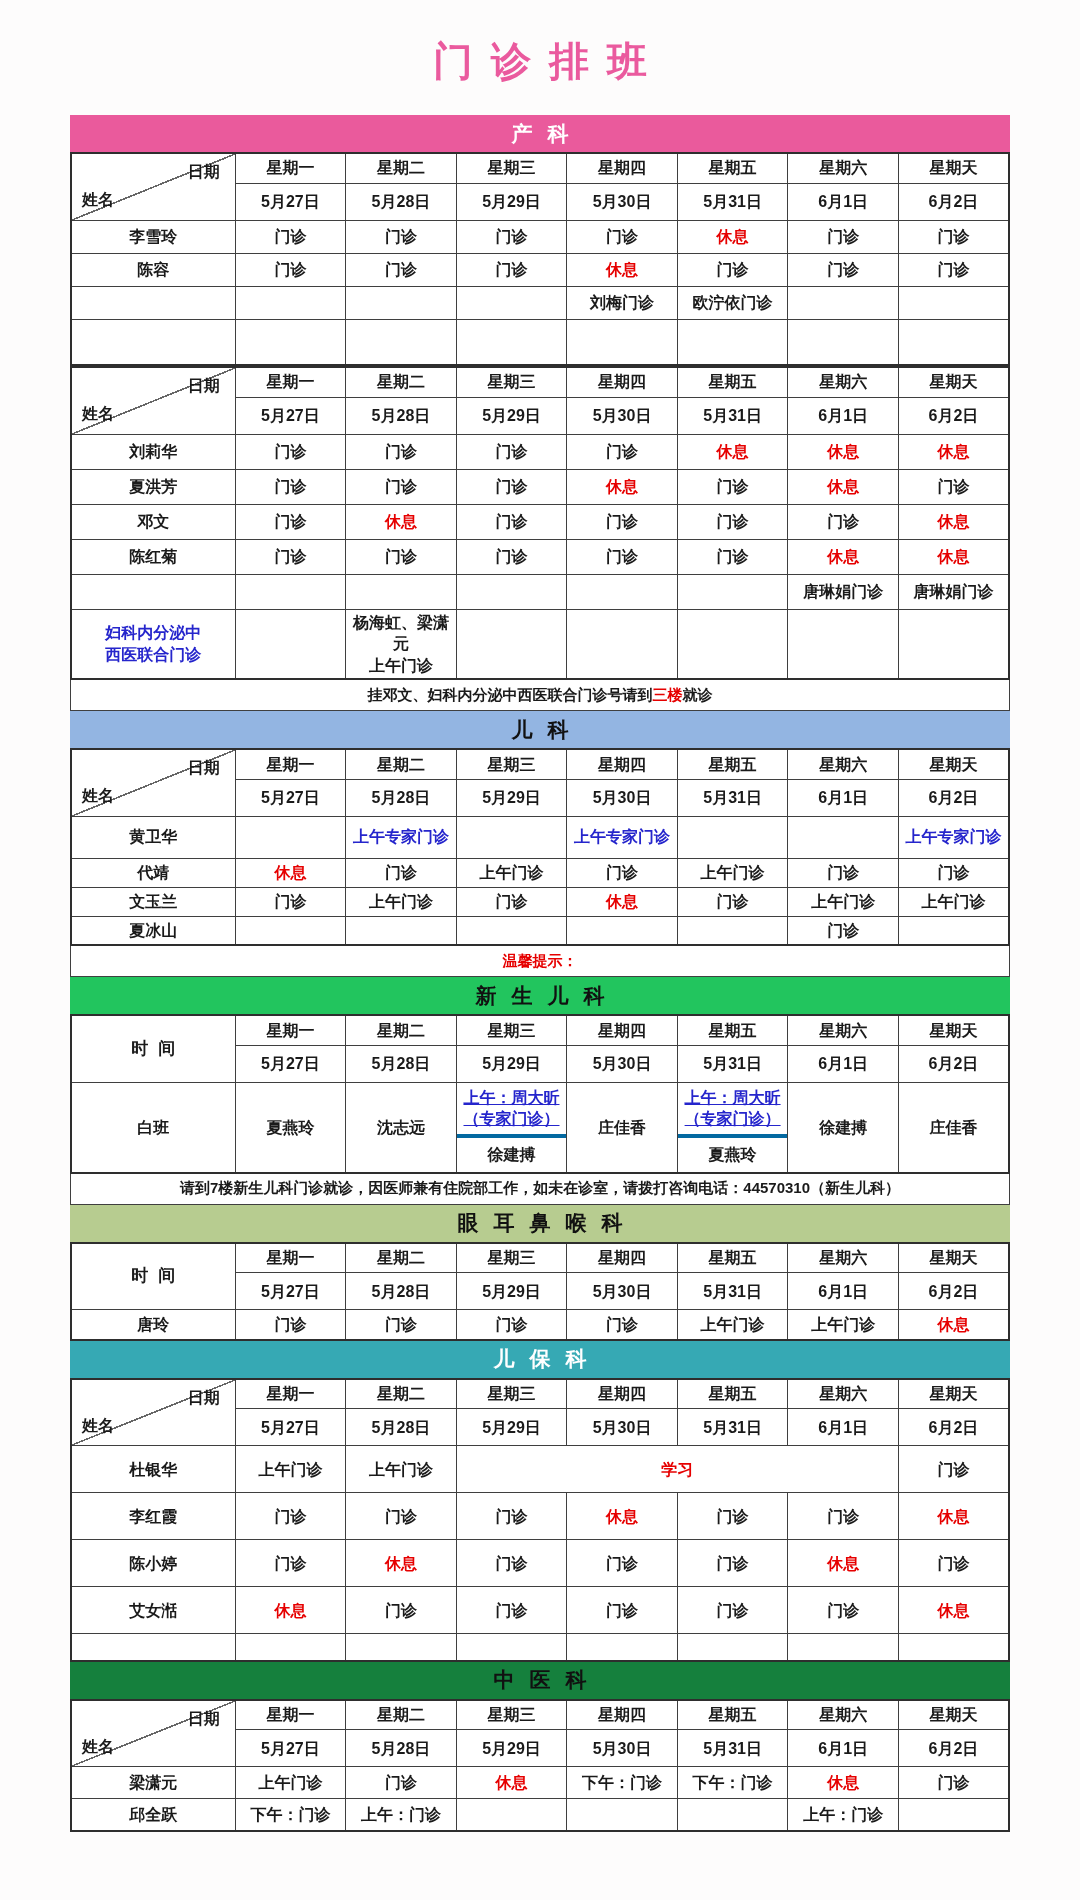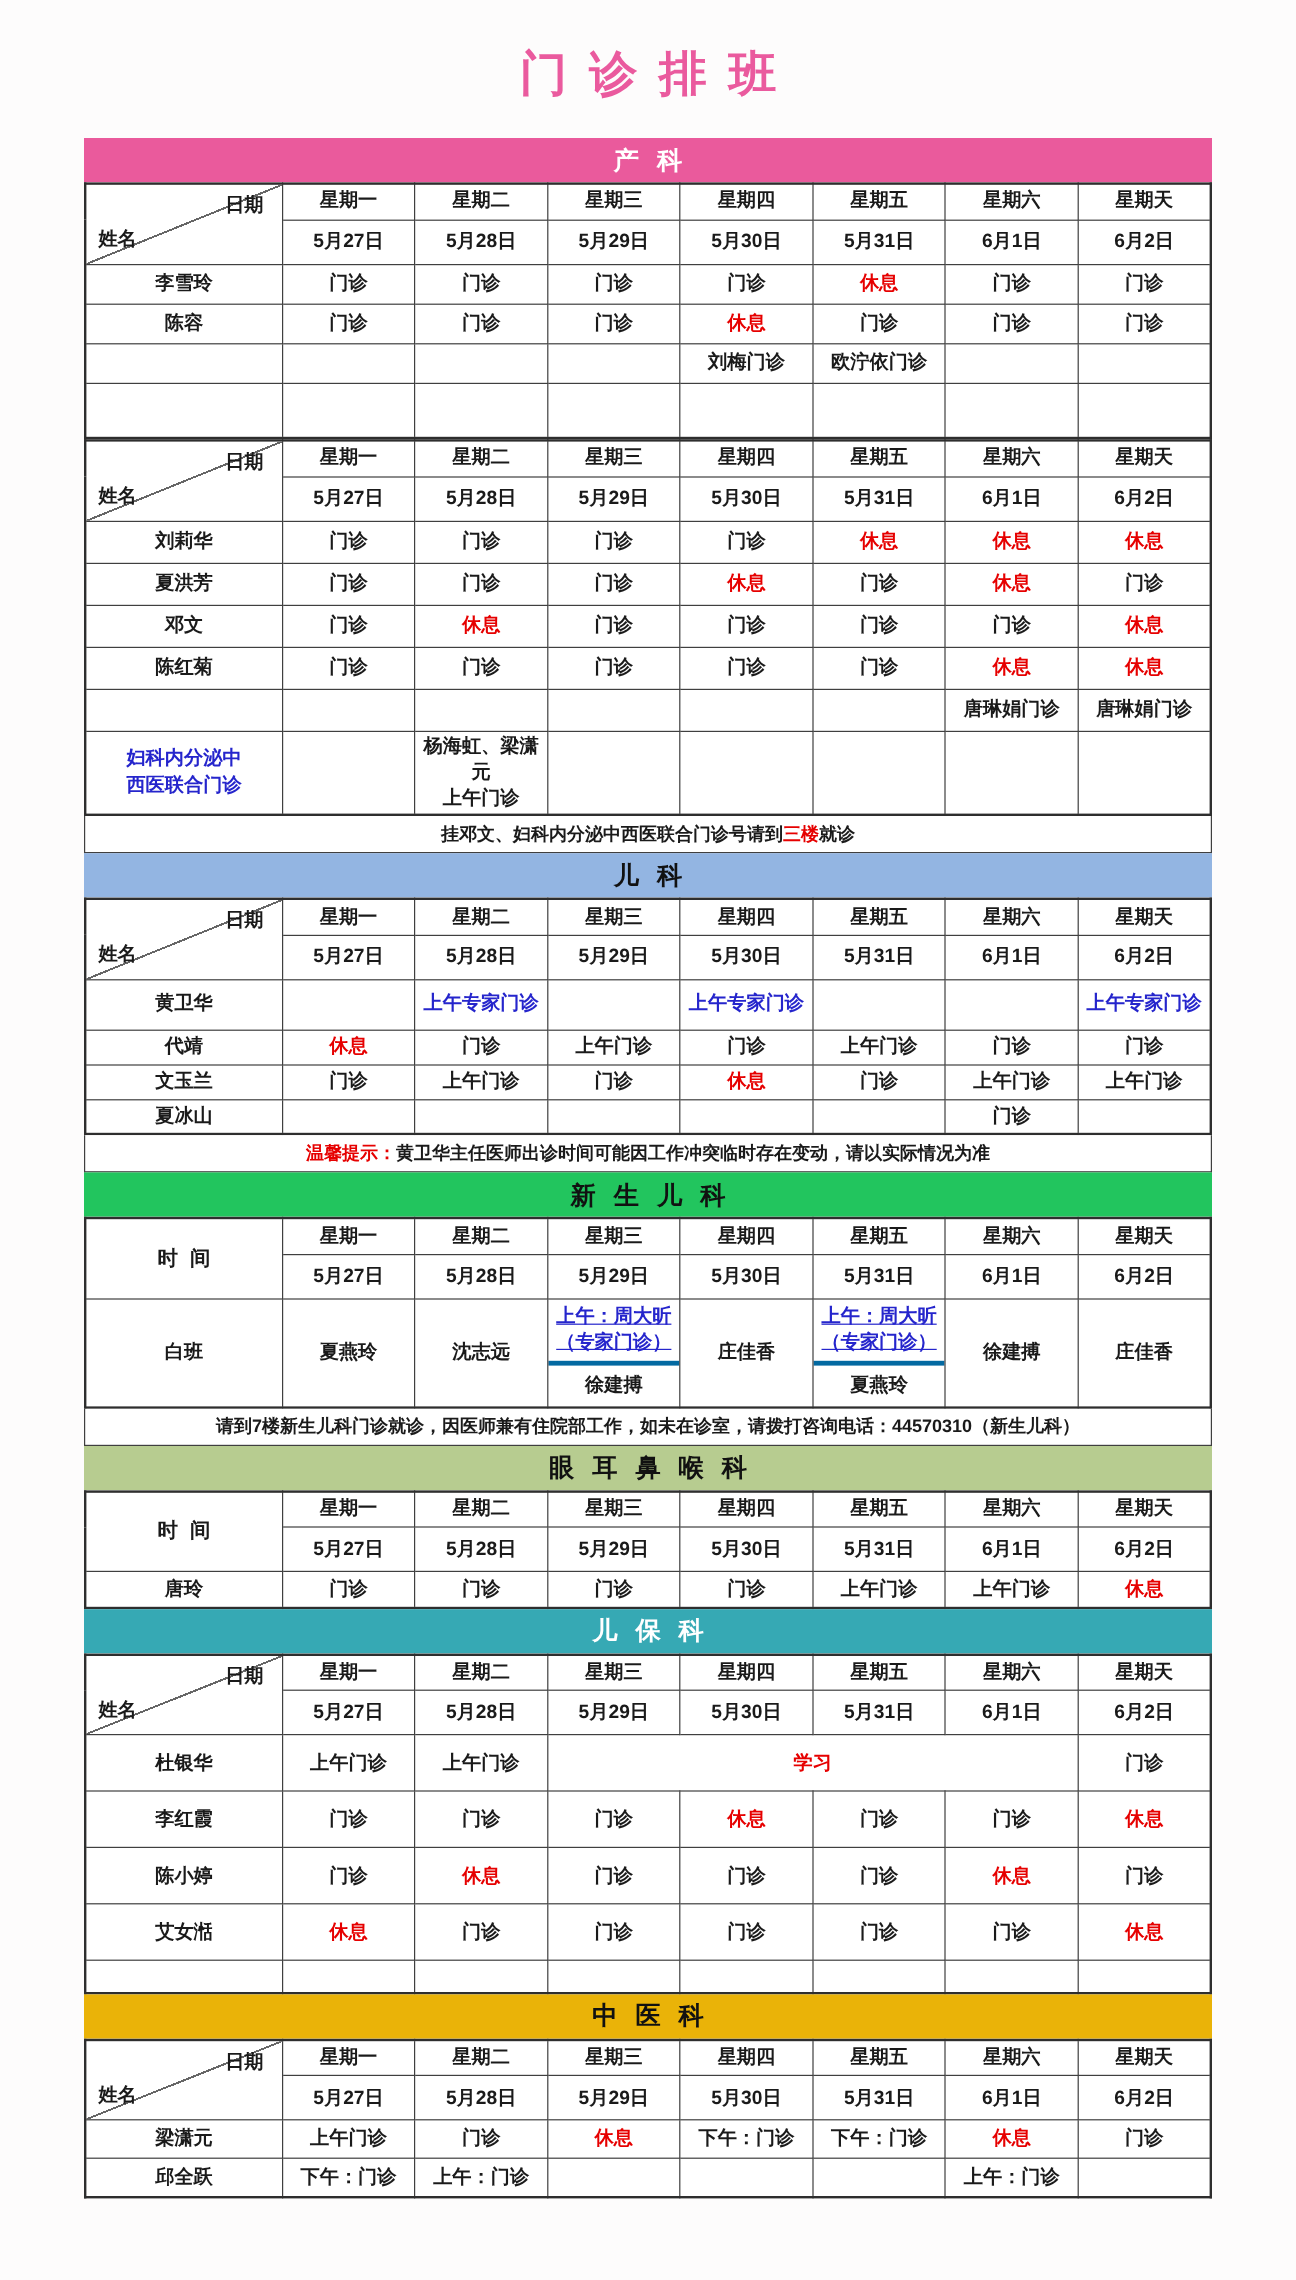--- a/index.html
+++ b/index.html
@@ -301,21 +301,20 @@
             <td class="cell"></td>
             <td class="cell"></td>
             <td class="cell"></td>
             <td class="cell">门诊</td>
             <td class="cell"></td>
           </tr>
         </tbody>
       </table>
       <div class="note">
         <span class="seg red">温馨提示：</span>
-        <span class="seg">黄卫华主任医师出诊时间可能因工作冲突临时存在变动，请以实际情况为准</span>
       </div>
       <div class="band" style="background: #22c55e; color: rgb(17, 17, 17);">新生儿科</div>
       <table class="sec-table t-xsek">
         <colgroup>
           <col class="col-name">
           <col class="col-day">
           <col class="col-day">
           <col class="col-day">
           <col class="col-day">
           <col class="col-day">
@@ -485,21 +484,21 @@
             <td class="cell"></td>
             <td class="cell"></td>
             <td class="cell"></td>
             <td class="cell"></td>
             <td class="cell"></td>
             <td class="cell"></td>
             <td class="cell"></td>
           </tr>
         </tbody>
       </table>
-      <div class="band" style="background: #eab308; color: rgb(17, 17, 17);">中医科</div>
+      <div class="band" style="background: #15803d; color: rgb(17, 17, 17);">中医科</div>
       <table class="sec-table t-zhongyi">
         <colgroup>
           <col class="col-name">
           <col class="col-day">
           <col class="col-day">
           <col class="col-day">
           <col class="col-day">
           <col class="col-day">
           <col class="col-day">
           <col class="col-day">

